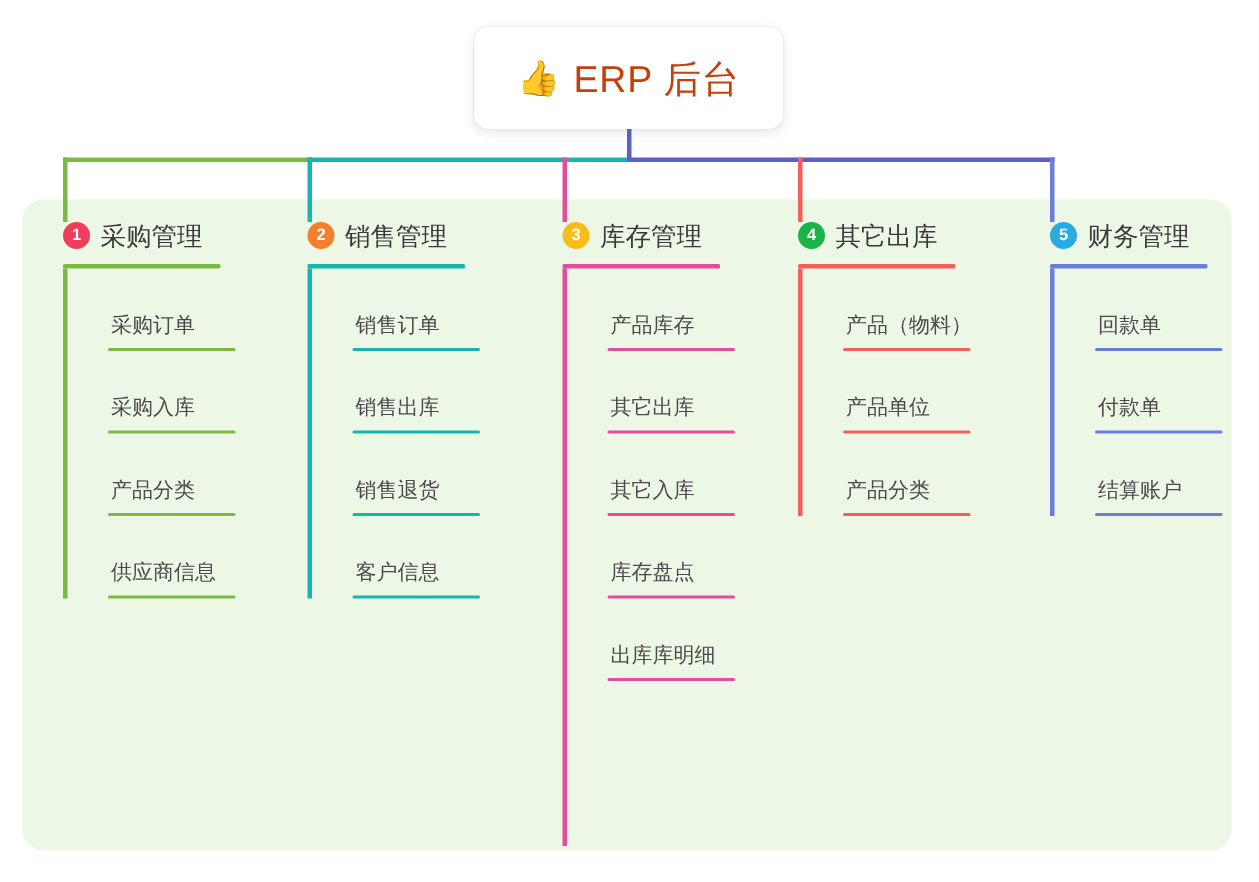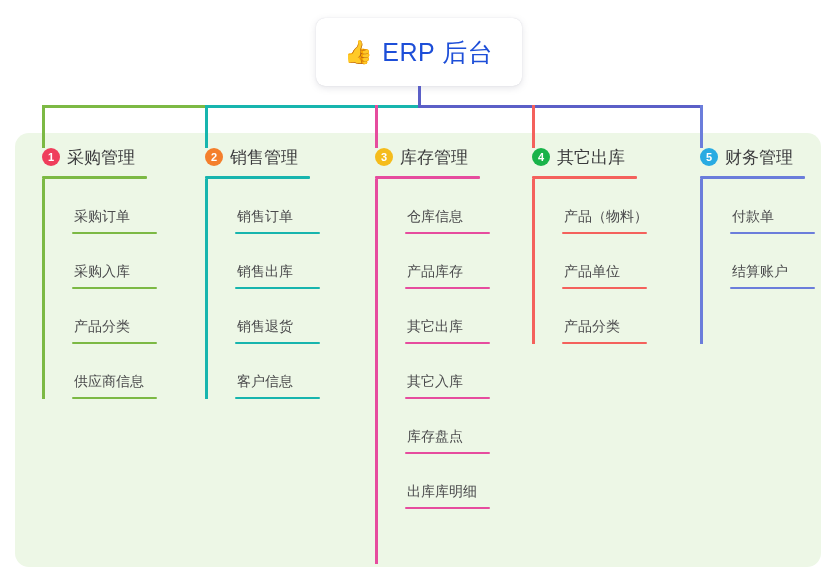--- a/index.html
+++ b/index.html
@@ -34,21 +34,21 @@
     justify-content: center;
     gap: 9px;
   }
   .root-emoji {
     font-size: 23px;
     line-height: 1;
     display: inline-block;
   }
   .root-title {
     font-size: 25px;
-    color: #1d4ed8;
+    color: #c2410c;
     letter-spacing: 0.5px;
     white-space: nowrap;
   }
 
   
   .panel {
     position: absolute;
     left: 15px;
     top: 133px;
     width: 806px;
@@ -212,24 +212,20 @@
       </div>
       <div class="column" style="left: 375px; top: 145px;">
         <div class="col-head">
           <span class="badge" style="background: rgb(245, 188, 28);">3</span>
           <span class="col-title">库存管理</span>
         </div>
         <div class="head-rule" style="background: rgb(230, 76, 158);"></div>
         <div class="leaves">
           <div class="spine" style="background: rgb(230, 76, 158); height: 385px;"></div>
           <div class="leaf">
-            <div class="leaf-label">仓库信息</div>
-            <div class="leaf-rule" style="background: rgb(230, 76, 158);"></div>
-          </div>
-          <div class="leaf">
             <div class="leaf-label">产品库存</div>
             <div class="leaf-rule" style="background: rgb(230, 76, 158);"></div>
           </div>
           <div class="leaf">
             <div class="leaf-label">其它出库</div>
             <div class="leaf-rule" style="background: rgb(230, 76, 158);"></div>
           </div>
           <div class="leaf">
             <div class="leaf-label">其它入库</div>
             <div class="leaf-rule" style="background: rgb(230, 76, 158);"></div>
@@ -268,20 +264,24 @@
       </div>
       <div class="column" style="left: 700px; top: 145px;">
         <div class="col-head">
           <span class="badge" style="background: rgb(41, 171, 226);">5</span>
           <span class="col-title">财务管理</span>
         </div>
         <div class="head-rule" style="background: rgb(107, 125, 219);"></div>
         <div class="leaves">
           <div class="spine" style="background: rgb(107, 125, 219); height: 165px;"></div>
           <div class="leaf">
+            <div class="leaf-label">回款单</div>
+            <div class="leaf-rule" style="background: rgb(107, 125, 219);"></div>
+          </div>
+          <div class="leaf">
             <div class="leaf-label">付款单</div>
             <div class="leaf-rule" style="background: rgb(107, 125, 219);"></div>
           </div>
           <div class="leaf">
             <div class="leaf-label">结算账户</div>
             <div class="leaf-rule" style="background: rgb(107, 125, 219);"></div>
           </div>
         </div>
       </div>
     </div>

